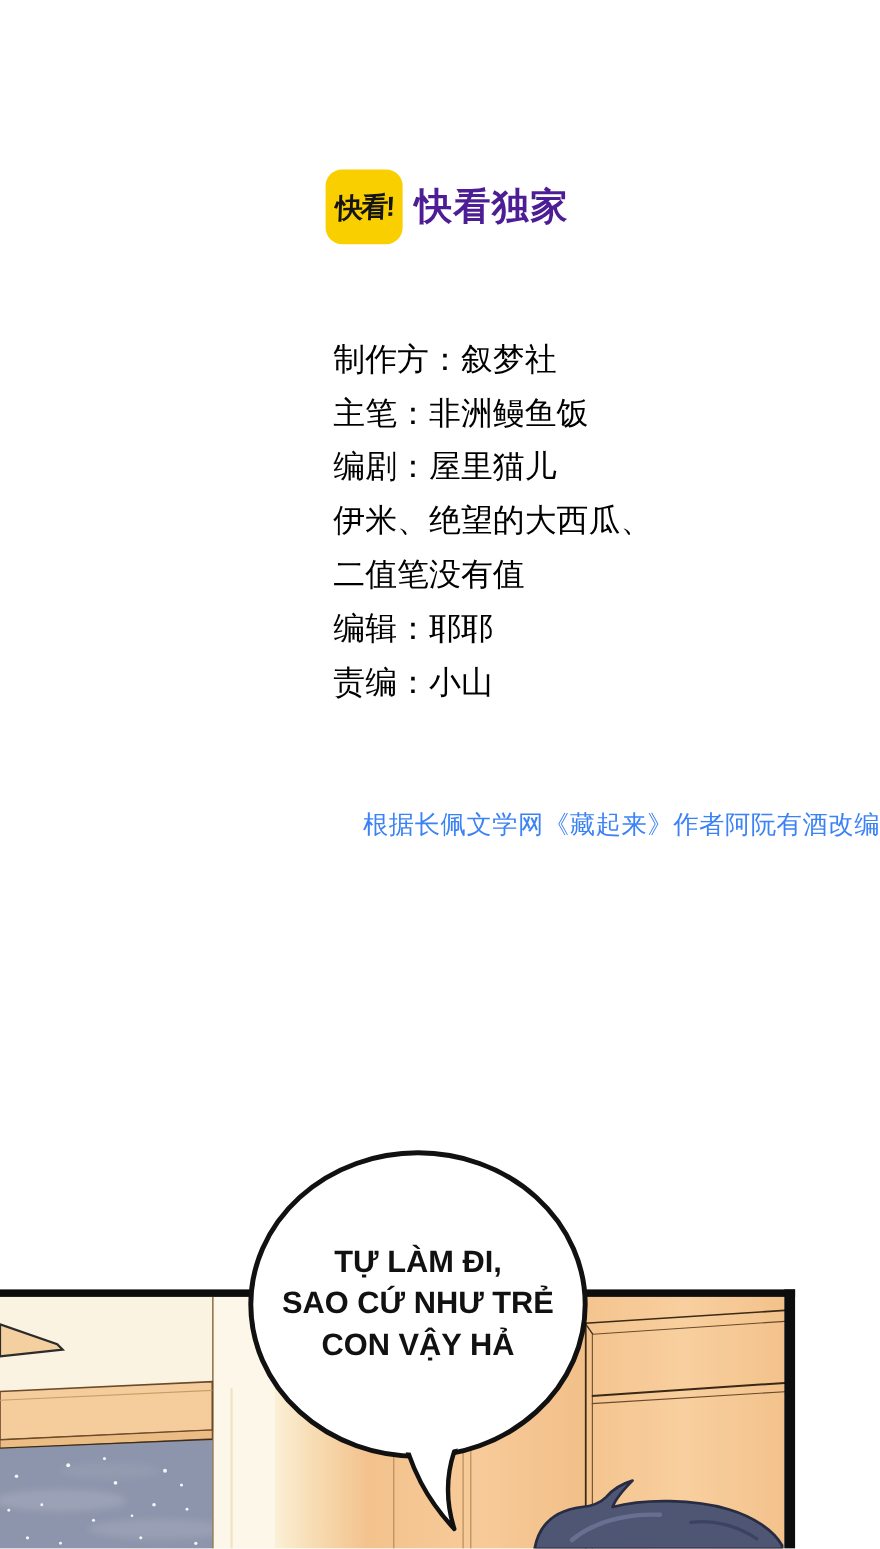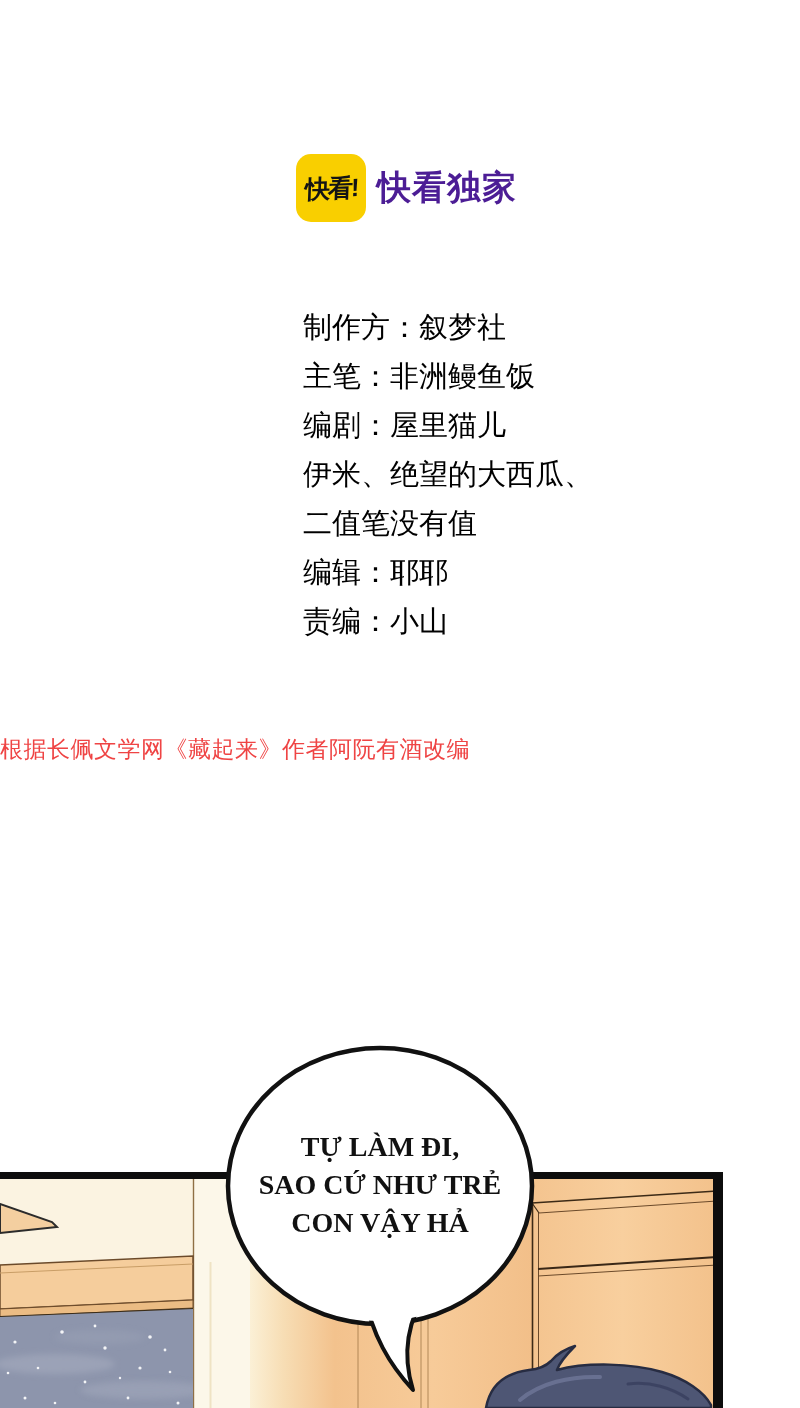--- a/index.html
+++ b/index.html
@@ -18,30 +18,30 @@
     transform:skewX(-4deg) rotate(-2deg);white-space:nowrap;
   }
   .brand-title{margin-left:11px;font-size:34px;font-weight:bold;color:#4c1d95;letter-spacing:1px;white-space:nowrap;}
   
   .credits{position:absolute;left:303px;top:303px;}
   .credit-row{display:flex;font-size:29px;line-height:49px;color:#000000;}
   .credit-label{white-space:nowrap;}
   .credit-value{white-space:pre-line;}
   
   .attribution{
-    position:absolute;left:0;top:734px;width:800px;text-align:left;
-    font-size:23px;color:#ef4444;letter-spacing:0.5px;
+    position:absolute;left:0;top:734px;width:800px;text-align:right;
+    font-size:23px;color:#3b82f6;letter-spacing:0.5px;
   }
   
   .panel-svg{position:absolute;left:0;top:1172px;}
   
   .bubble-svg{position:absolute;left:220px;top:1040px;}
   .bubble-text{
     position:absolute;left:228px;top:1128px;width:304px;text-align:center;
-    font-family:Liberation Serif, serif;
+    font-family:Liberation Sans, sans-serif;
     font-size:28px;font-weight:bold;line-height:38px;color:#111;
     white-space:pre-line;letter-spacing:0px;
   }
 </style>
 </head>
 <body>
 
 <div class="page">
 
   <header class="brand">

